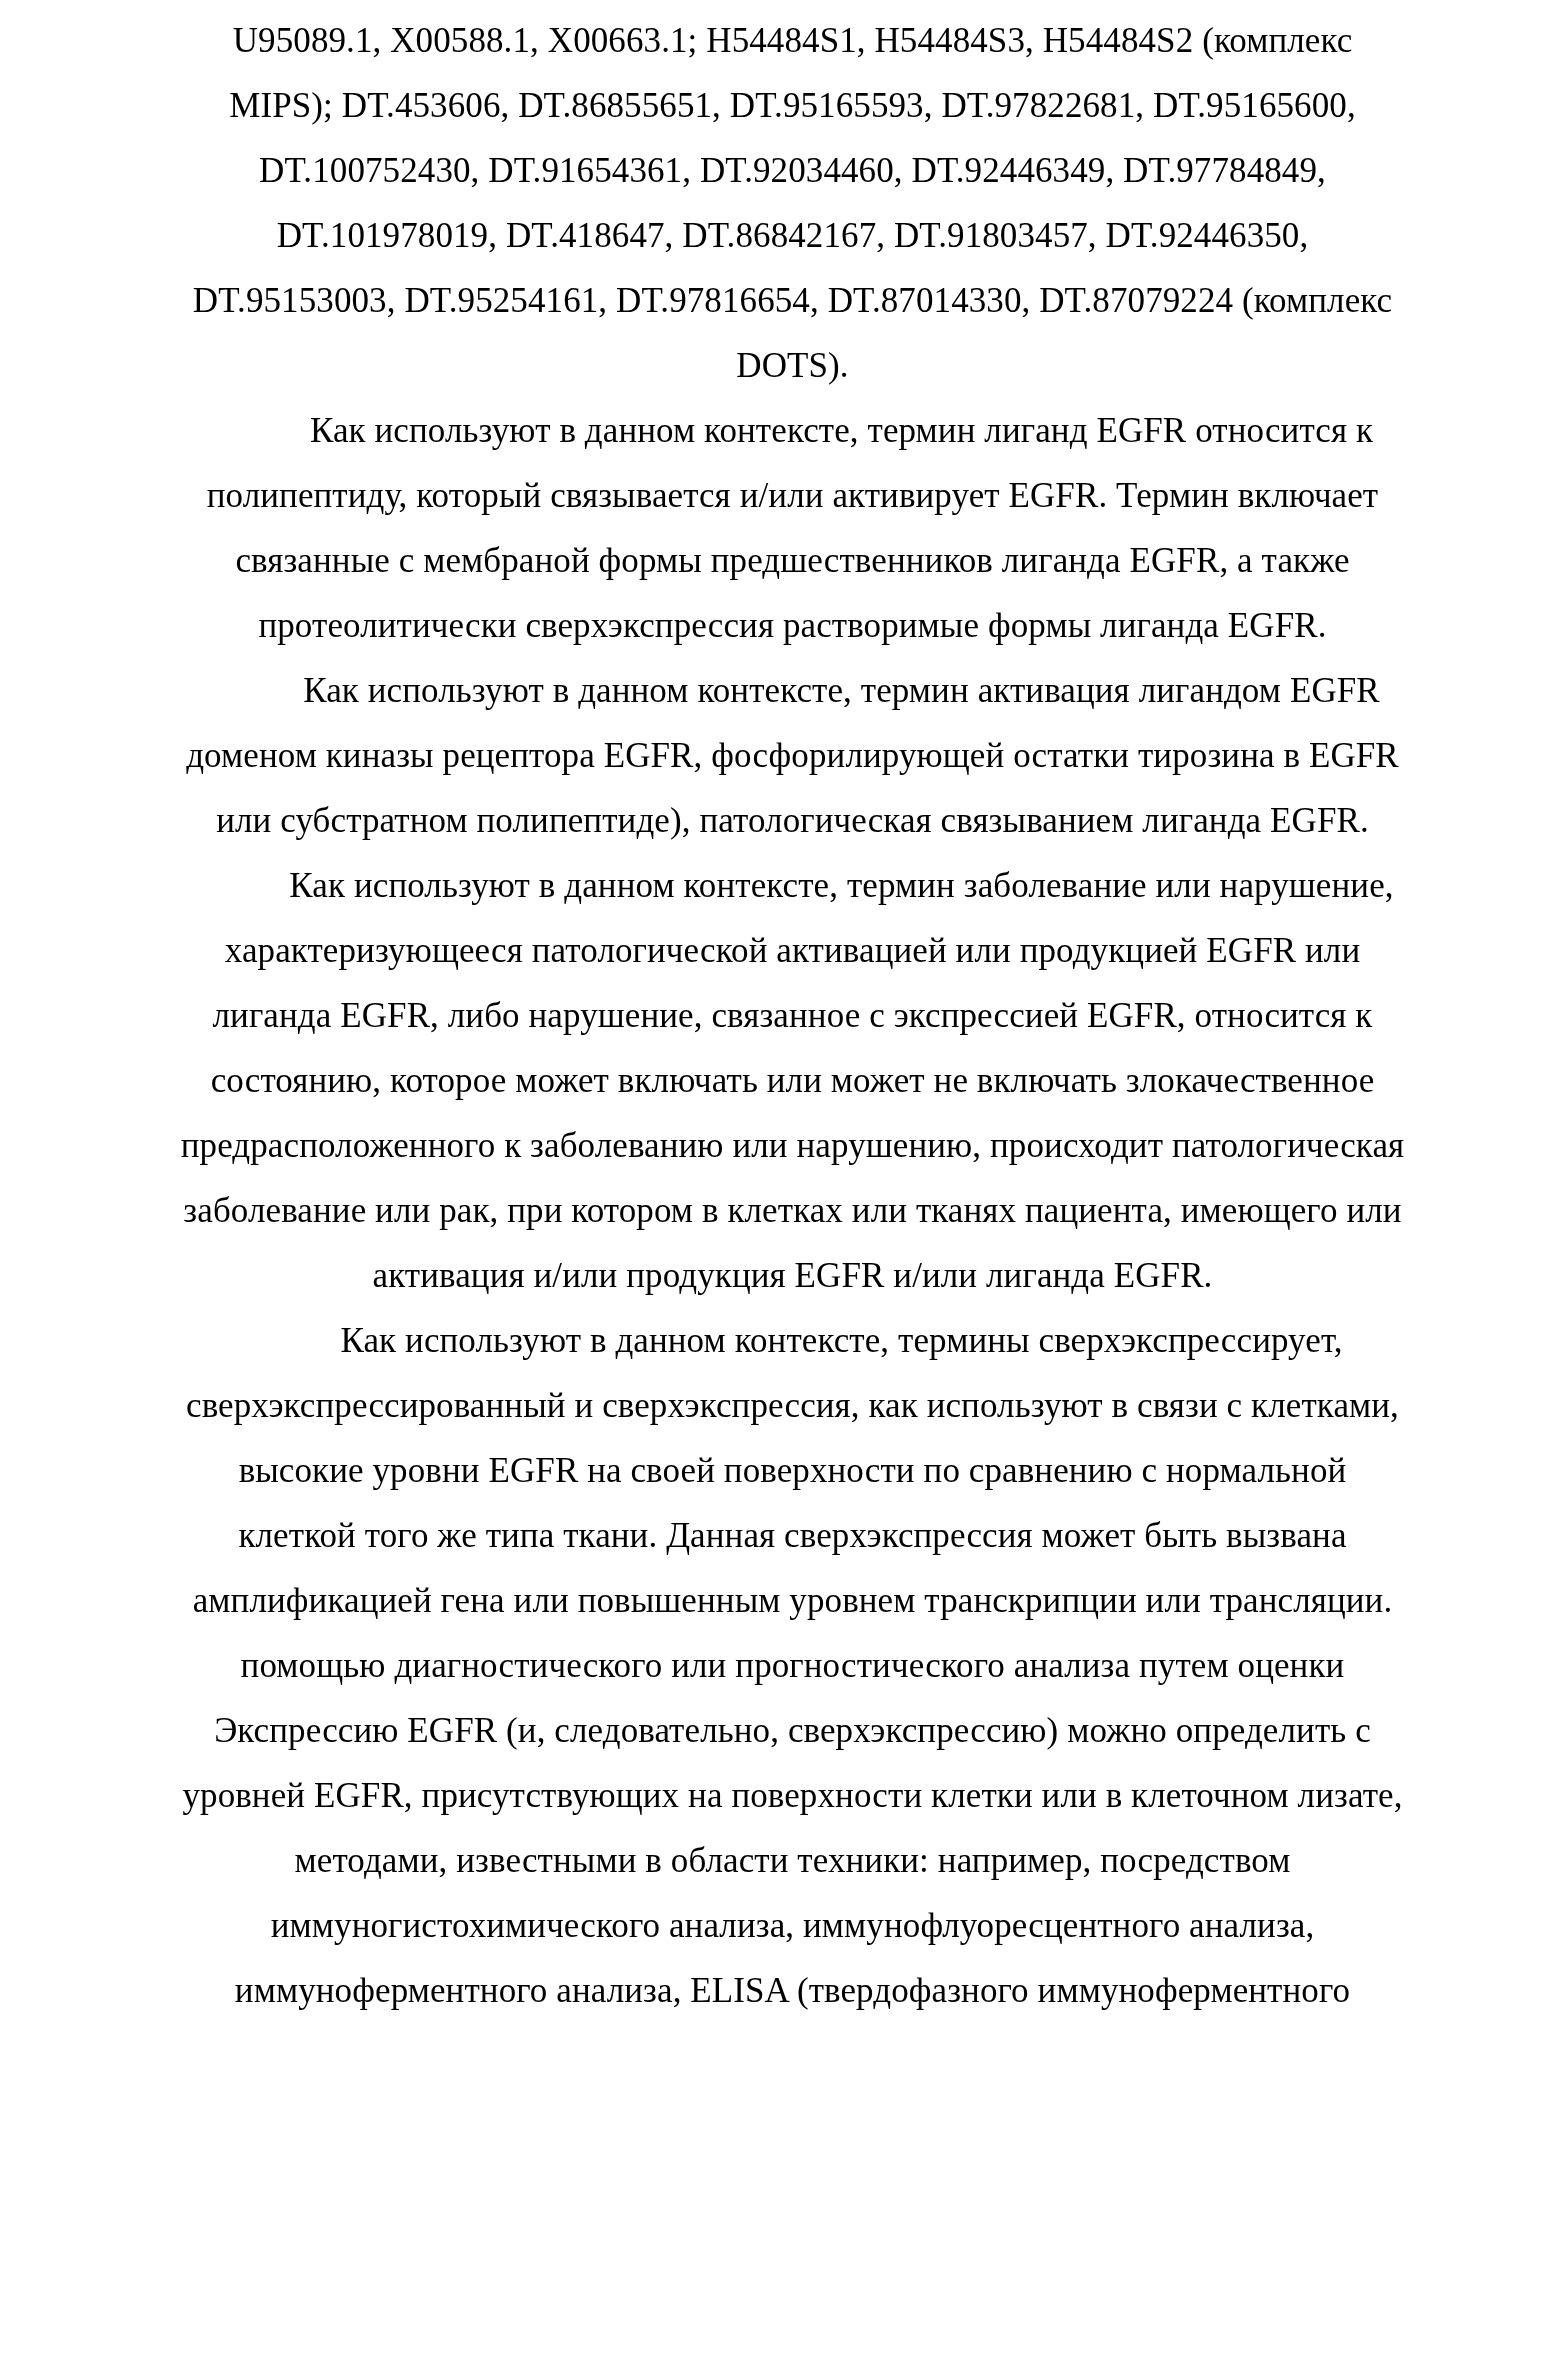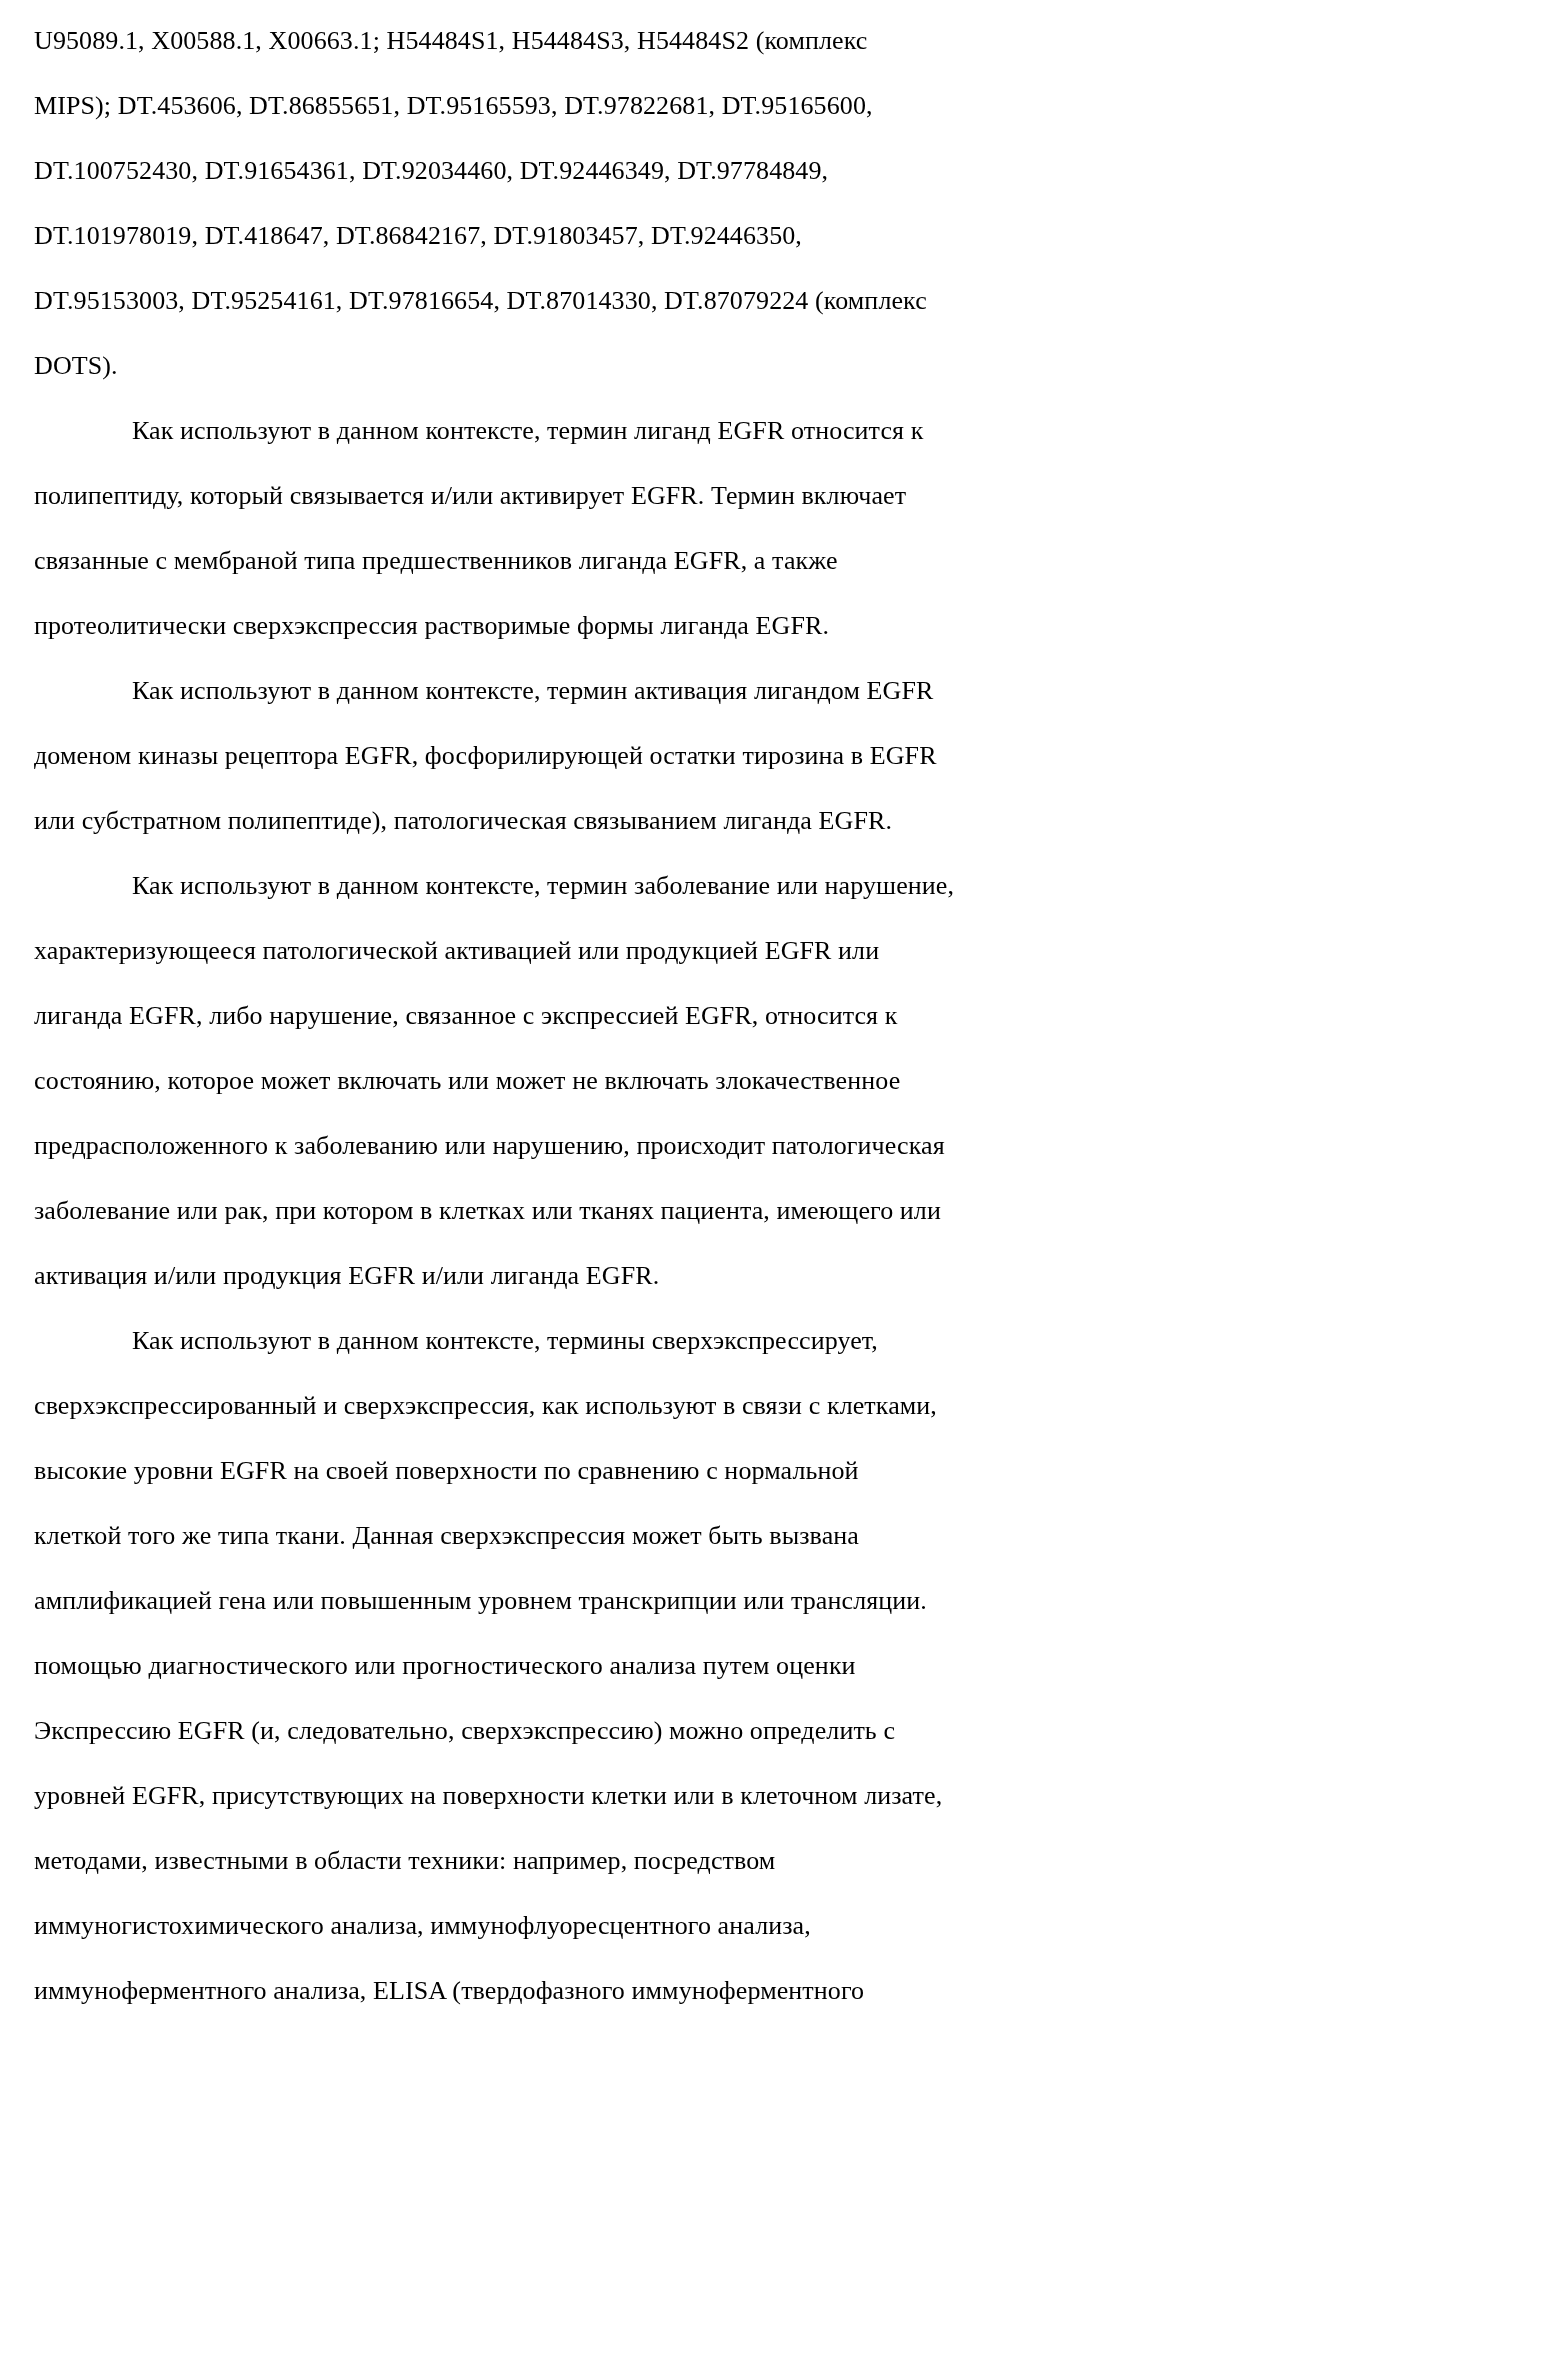--- a/index.html
+++ b/index.html
@@ -18,23 +18,24 @@
     .page {
       position: absolute;
       left: 34px;
       top: 8.4px;
       width: 1517px;
     }
     .line {
       display: block;
       height: 65px;
       line-height: 65px;
-      font-size: 26px;
+      font-size: 35px;
       white-space: nowrap;
       letter-spacing: 0.1px;
+      text-align: center;
     }
     .line.indent {
       padding-left: 98px;
     }
   </style>
 </head>
 <body>
 
 <div class="page">
 
@@ -43,21 +44,21 @@
     <span class="line">MIPS); DT.453606, DT.86855651, DT.95165593, DT.97822681, DT.95165600,</span>
     <span class="line">DT.100752430, DT.91654361, DT.92034460, DT.92446349, DT.97784849,</span>
     <span class="line">DT.101978019, DT.418647, DT.86842167, DT.91803457, DT.92446350,</span>
     <span class="line">DT.95153003, DT.95254161, DT.97816654, DT.87014330, DT.87079224 (комплекс</span>
     <span class="line">DOTS).</span>
   </div>
 
   <div>
     <span class="line indent">Как используют в данном контексте, термин лиганд EGFR относится к</span>
     <span class="line">полипептиду, который связывается и/или активирует EGFR. Термин включает</span>
-    <span class="line">связанные с мембраной типа предшественников лиганда EGFR, а также</span>
+    <span class="line">связанные с мембраной формы предшественников лиганда EGFR, а также</span>
     <span class="line">протеолитически сверхэкспрессия растворимые формы лиганда EGFR.</span>
   </div>
 
   <div>
     <span class="line indent">Как используют в данном контексте, термин активация лигандом EGFR</span>
     <span class="line">доменом киназы рецептора EGFR, фосфорилирующей остатки тирозина в EGFR</span>
     <span class="line">или субстратном полипептиде), патологическая связыванием лиганда EGFR.</span>
   </div>
 
   <div>

